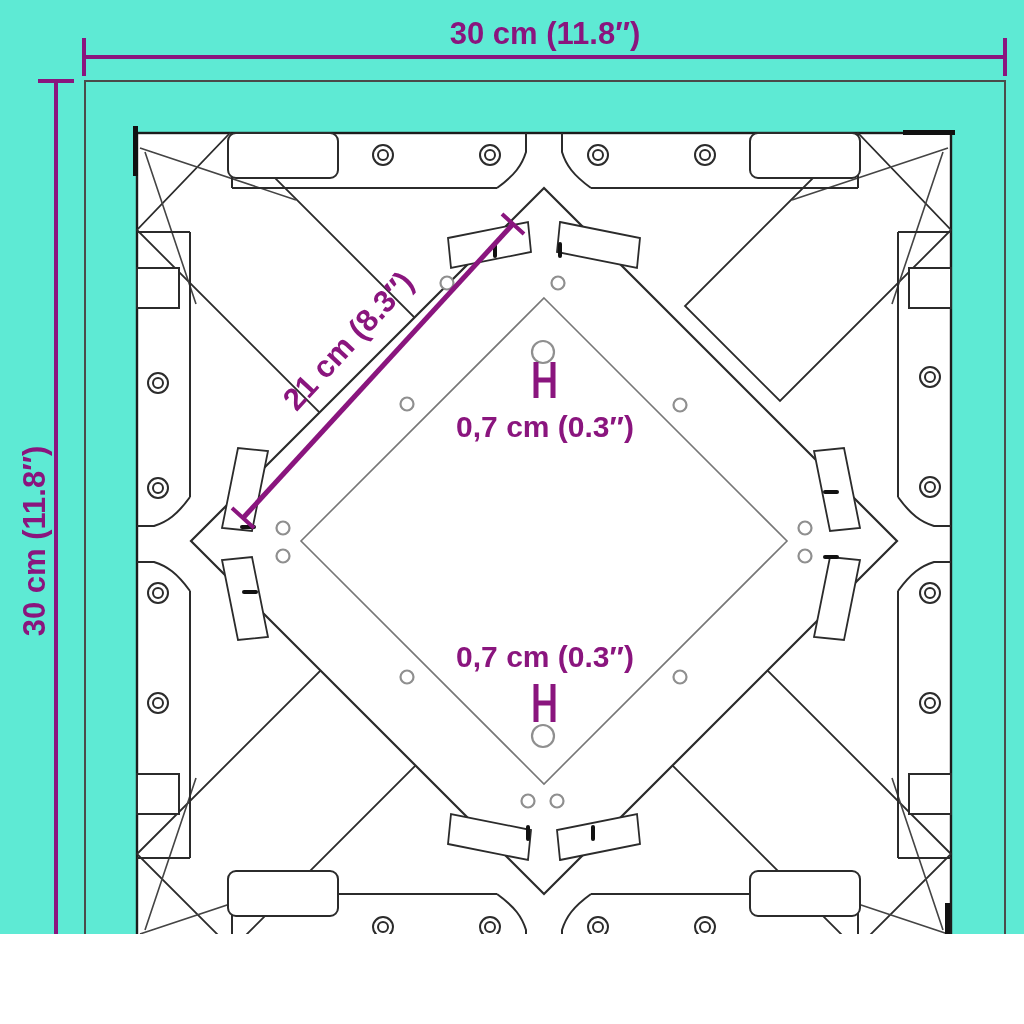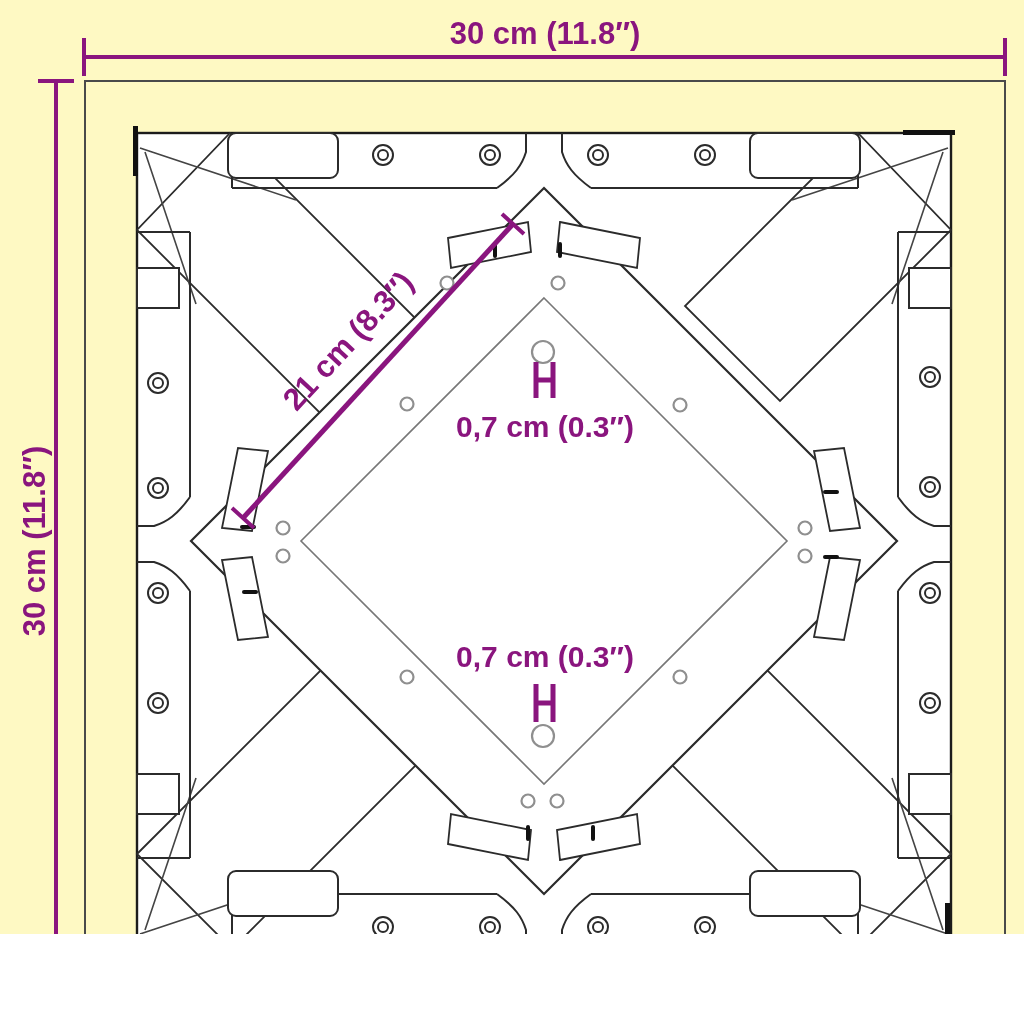--- a/index.html
+++ b/index.html
@@ -1,17 +1,17 @@
 <!DOCTYPE html>
 <html style="--accent: #8a157e; --line: #2b2b2b;"><head>
 <meta charset="utf-8">
 <style>
   :root { --accent: #8a157e; --line: #2b2b2b; }
   html, body { margin: 0; padding: 0; background: #ffffff; }
-  .stage { position: relative; width: 1024px; height: 934px; background: #fef9c3; overflow: hidden; }
+  .stage { position: relative; width: 1024px; height: 934px; background: #5eead4; overflow: hidden; }
   svg { display: block; }
   .dim-text {
     font-family: "Liberation Sans", sans-serif;
     font-weight: 700;
     font-size: 31px;
     fill: var(--accent);
   }
   .dim-text.small { font-size: 30px; }
   .pline { stroke: var(--accent); fill: none; }
   .frame-outer { stroke: #4a4a4a; stroke-width: 2; fill: none; }

